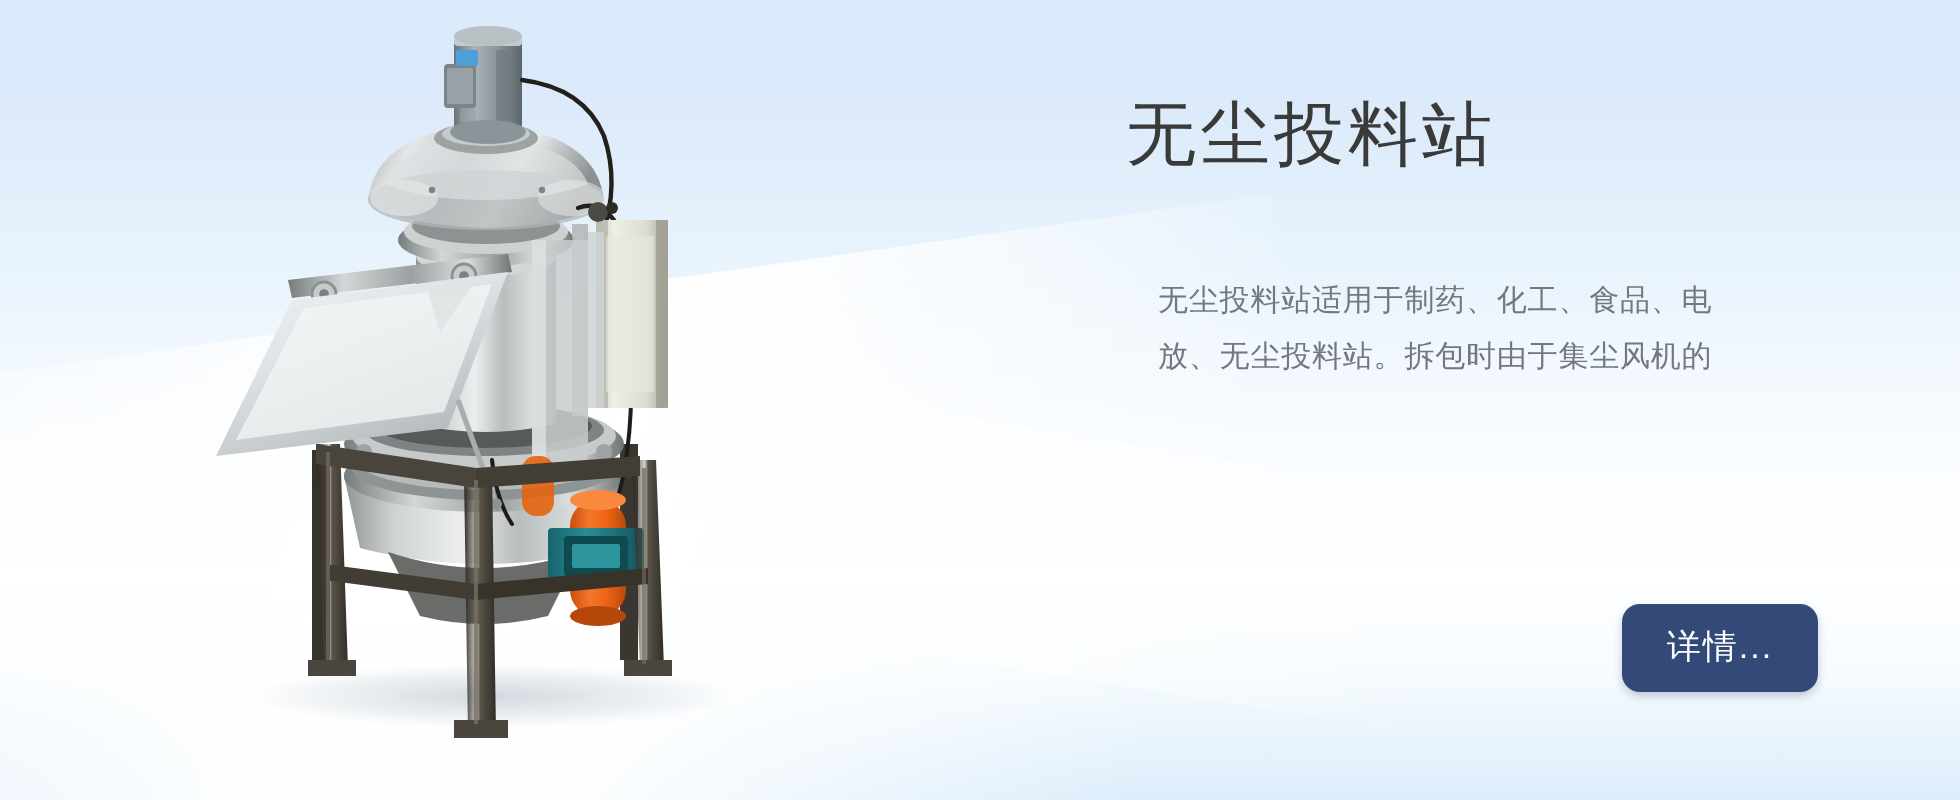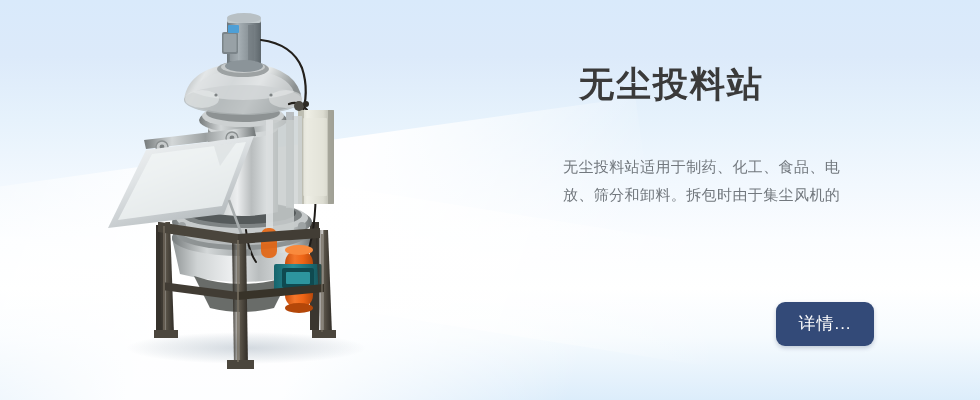--- a/index.html
+++ b/index.html
@@ -67,39 +67,39 @@
     position: absolute;
     left: 563px;
     top: 46px;
     width: 340px;
   }
   .title {
     font-size: 35px;
     line-height: 44px;
     letter-spacing: 2px;
     color: #3a3a3a;
-    font-weight: 700;
+    font-weight: 400;
+    margin: 0;
+    white-space: nowrap;
+  }
+  .desc {
     margin: 16px;
-    white-space: nowrap;
-  }
-  .desc {
-    margin: 0;
     padding-top: 31px;
     width: 290px;
     font-size: 15px;
     line-height: 28px;
     letter-spacing: 0.4px;
     color: #72787e;
     font-weight: 400;
   }
   .desc div { white-space: nowrap; }
 
   .cta-wrap {
     position: absolute;
-    left: 764px;
+    left: 799px;
     top: 302px;
     padding-left: 12px;
   }
   .cta {
     display: block;
     width: 98px;
     height: 44px;
     line-height: 44px;
     text-align: center;
     border: none;
@@ -329,21 +329,21 @@
         <rect x="141" y="240" width="2" height="122" fill="#756e60" opacity="0.8"></rect>
         <rect x="225" y="234" width="2" height="98" fill="#6e675a" opacity="0.7"></rect>
       </g>
     </svg>
   </div>
 
   <div class="content">
     <h1 class="title">无尘投料站</h1>
     <div class="desc">
       <div>无尘投料站适用于制药、化工、食品、电</div>
-      <div>放、筛分和卸料。拆包时由于集尘风机的</div>
+      <div>放、无尘投料站。拆包时由于集尘风机的</div>
     </div>
   </div>
 
   <div class="cta-wrap">
     <button class="cta">详情...</button>
   </div>
 
 </div>
 
 </body></html>

